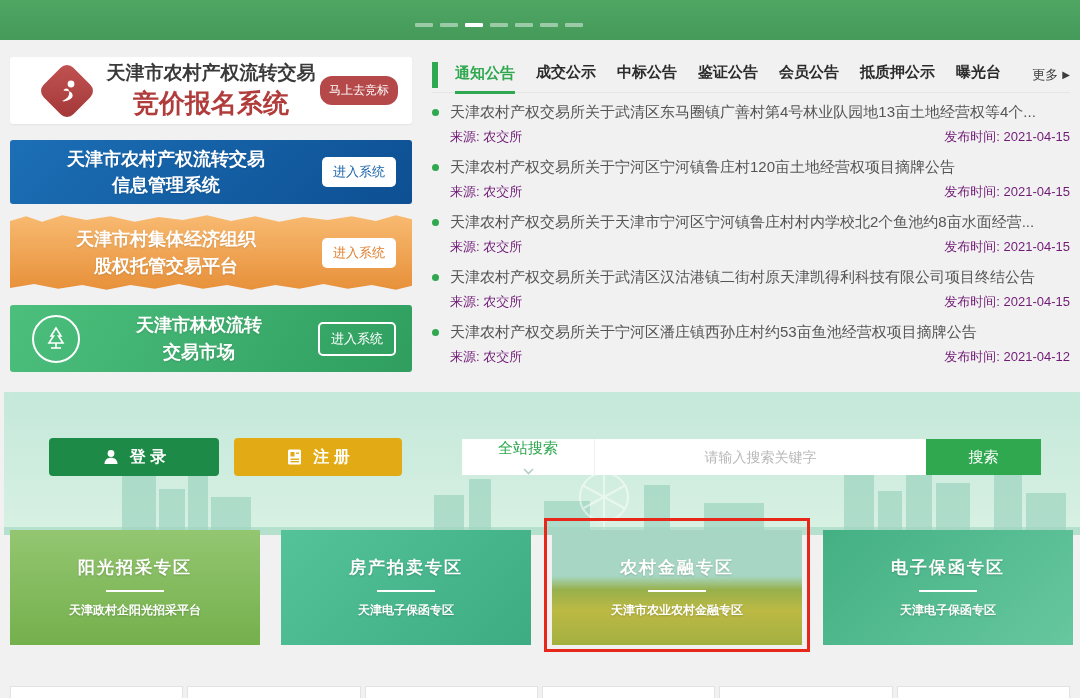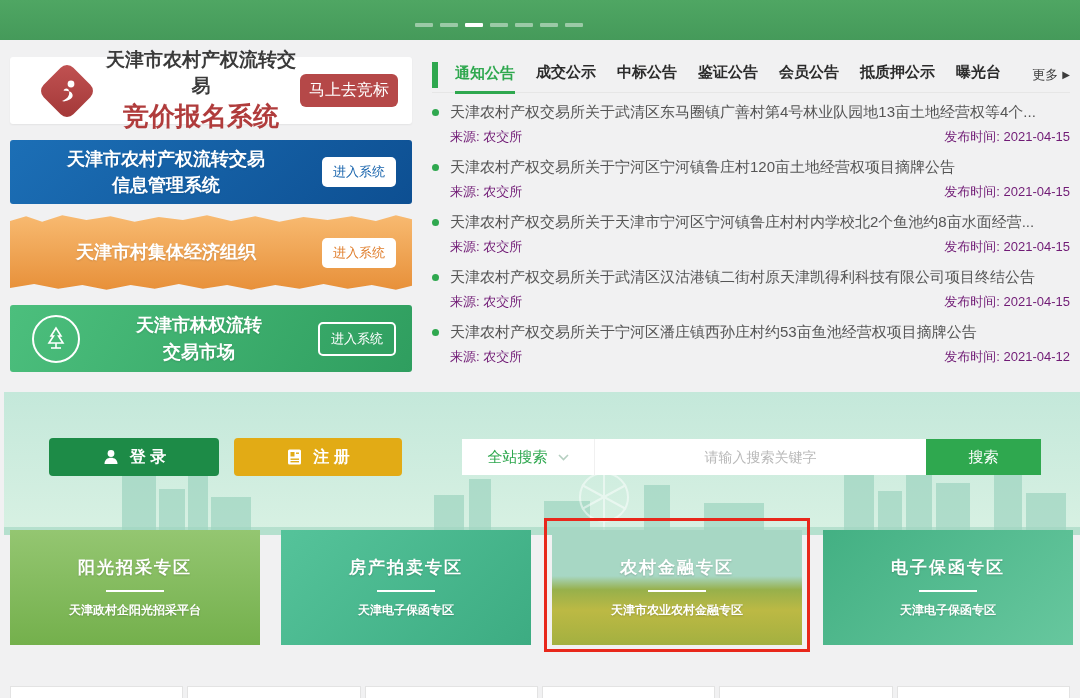--- a/index.html
+++ b/index.html
@@ -18,22 +18,22 @@
   .pcard { position:absolute; left:10px; width:402px; border-radius:3px; cursor:pointer; }
   .card-bid { top:57px; height:67px; background:#ffffff; box-shadow:0 1px 2px rgba(0,0,0,.06);
               display:flex; align-items:center; }
   .diamond-wrap { width:70px; margin-left:22px; display:flex; justify-content:center; }
   .diamond { width:42px; height:42px; transform:rotate(45deg); border-radius:9px;
              background:linear-gradient(135deg,#c25353,#a23737); position:relative; }
   .diamond svg { position:absolute; left:50%; top:50%; transform:translate(-50%,-50%) rotate(-45deg); }
   .bid-text { flex:1; text-align:center; line-height:1.35; }
   .bid-title { font-size:19px; font-weight:bold; color:#3a3a3a; }
   .bid-sub { font-size:26px; font-weight:bold; color:#b03c3c; }
-  .bid-btn { margin-right:14px; background:#b54848; color:#fff; font-size:16px;
-             padding:6px 9px; border-radius:6px; border:none; cursor:pointer; white-space:nowrap; }
+  .bid-btn { margin-right:14px; background:#b54848; color:#fff; font-size:12px;
+             padding:6px 9px; border-radius:12px; border:none; cursor:pointer; white-space:nowrap; }
 
   .card-info { top:140px; height:64px; background:linear-gradient(135deg,#1c6fb6,#0d4f92); }
   .card-equity { top:213px; height:79px; background:linear-gradient(180deg,#f8bb72,#e78f38);
     clip-path:polygon(0% 10%,4% 4%,8% 11%,13% 3%,19% 9%,25% 4%,31% 11%,37% 5%,43% 9%,49% 3%,55% 10%,61% 4%,67% 11%,73% 5%,79% 9%,85% 4%,91% 10%,96% 3%,100% 8%,100% 92%,96% 97%,90% 91%,84% 96%,78% 90%,72% 96%,66% 91%,60% 97%,54% 91%,48% 96%,42% 90%,36% 96%,30% 91%,24% 97%,18% 91%,12% 96%,6% 90%,0% 95%);justify-content:flex-end; }
   .card-forest { top:305px; height:67px; background:linear-gradient(120deg,#4cbf7d,#2f9e5f); }
   .sys-card { display:flex; align-items:center; }
   .sys-text { flex:1; text-align:center; color:#fff; font-size:18px; font-weight:bold;
               line-height:1.45; text-shadow:0 1px 2px rgba(0,0,0,.12); }
   .enter-btn { margin-right:16px; font-size:13px; padding:6px 11px; border-radius:5px;
                border:none; cursor:pointer; white-space:nowrap; }
@@ -64,21 +64,21 @@
   .banner { position:absolute; left:4px; top:392px; width:1080px; height:143px;
             background:linear-gradient(180deg,#c4e8da,#d8f1e3); overflow:hidden; }
   .banner svg.sky { position:absolute; left:0; bottom:0; }
   .act-btn { position:absolute; top:46px; height:38px; border:none; border-radius:4px; color:#fff;
              font-size:16px; font-weight:bold; cursor:pointer; display:flex; align-items:center;
              justify-content:center; gap:10px; }
   .login-btn { left:45px; width:170px; background:#1d8b47; }
   .reg-btn { left:230px; width:168px; background:#e2ab15; }
   .searchbox { position:absolute; left:458px; top:47px; height:36px; display:flex; }
   .s-cat { width:132px; background:#fff; display:flex; align-items:center; justify-content:center;
-           gap:10px; color:#2fa84f; font-size:15px; cursor:pointer; }
+           gap:10px; color:#2fa84f; font-size:15px; cursor:pointer;flex-direction:column; }
   .s-input { width:332px; border:none; outline:none; background:#fff; border-left:1px solid #f0f0f0;
              text-align:center; font-size:14px; color:#555; font-family:inherit; }
   .s-input::placeholder { color:#b9b9b9; }
   .s-btn { width:115px; background:#2fa84f; color:#fff; border:none; font-size:15px; cursor:pointer; }
 
   
   .zone { position:absolute; top:530px; width:250px; height:115px; cursor:pointer;
           display:flex; flex-direction:column; align-items:center; justify-content:center; color:#fff; }
   .z1 { left:10px;  background:linear-gradient(180deg,#94c671,#74b04c); }
   .z2 { left:281px; background:linear-gradient(135deg,#55c39a,#3dac82); }
@@ -131,20 +131,21 @@
     <div class="sys-text">
       <div>天津市农村产权流转交易</div>
       <div>信息管理系统</div>
     </div>
     <button class="enter-btn enter-blue">进入系统</button>
   </div>
 
   <div class="pcard card-equity sys-card">
     <div class="sys-text">
       <div>天津市村集体经济组织</div>
+      <div>股权托管交易平台</div>
     </div>
     <button class="enter-btn enter-orange">进入系统</button>
   </div>
 
   <div class="pcard card-forest sys-card">
     <div class="circle-icon">
       <svg width="30" height="30" viewBox="0 0 30 30" fill="none" stroke="#fff" stroke-width="1.6">
         <path d="M15 4 L10 12 H12.5 L8 19 H22 L17.5 12 H20 Z"></path>
         <line x1="15" y1="19" x2="15" y2="24"></line>
         <line x1="10" y1="24" x2="20" y2="24"></line>

